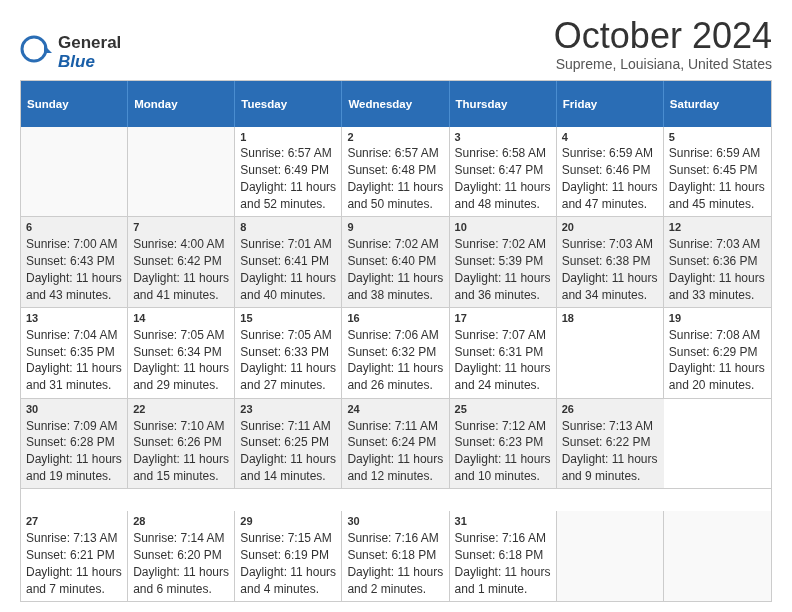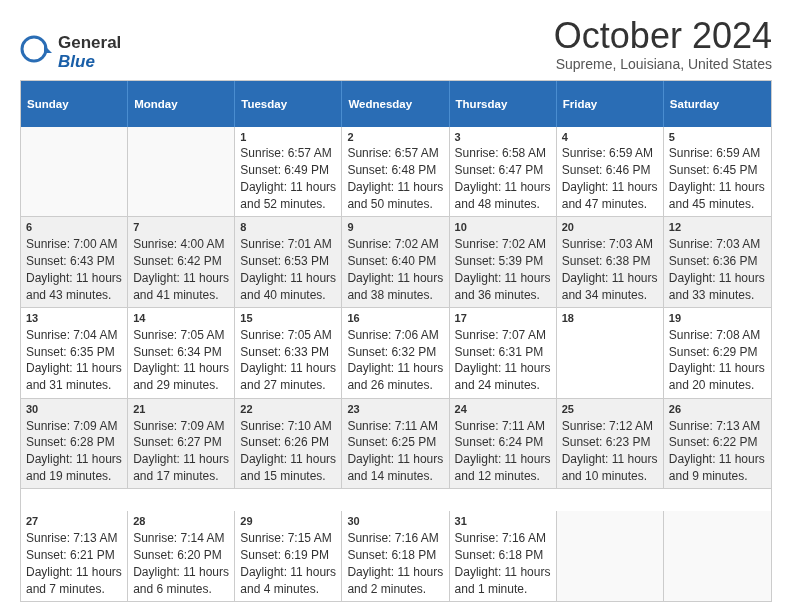--- a/index.html
+++ b/index.html
@@ -189,21 +189,21 @@
           <div class="cal-cell shaded">
             <span class="day-num">7</span>
             <div class="cell-info">Sunrise: 4:00 AM
 Sunset: 6:42 PM
 Daylight: 11 hours
 and 41 minutes.</div>
           </div>
           <div class="cal-cell shaded">
             <span class="day-num">8</span>
             <div class="cell-info">Sunrise: 7:01 AM
-Sunset: 6:53 PM
+Sunset: 6:41 PM
 Daylight: 11 hours
 and 40 minutes.</div>
           </div>
           <div class="cal-cell shaded">
             <span class="day-num">9</span>
             <div class="cell-info">Sunrise: 7:02 AM
 Sunset: 6:40 PM
 Daylight: 11 hours
 and 38 minutes.</div>
           </div>
@@ -276,27 +276,20 @@
 and 20 minutes.</div>
           </div>
         </div>
         <div class="cal-row">
           <div class="cal-cell shaded">
             <span class="day-num">30</span>
             <div class="cell-info">Sunrise: 7:09 AM
 Sunset: 6:28 PM
 Daylight: 11 hours
 and 19 minutes.</div>
-          </div>
-          <div class="cal-cell shaded">
-            <span class="day-num">21</span>
-            <div class="cell-info">Sunrise: 7:09 AM
-Sunset: 6:27 PM
-Daylight: 11 hours
-and 17 minutes.</div>
           </div>
           <div class="cal-cell shaded">
             <span class="day-num">22</span>
             <div class="cell-info">Sunrise: 7:10 AM
 Sunset: 6:26 PM
 Daylight: 11 hours
 and 15 minutes.</div>
           </div>
           <div class="cal-cell shaded">
             <span class="day-num">23</span>

